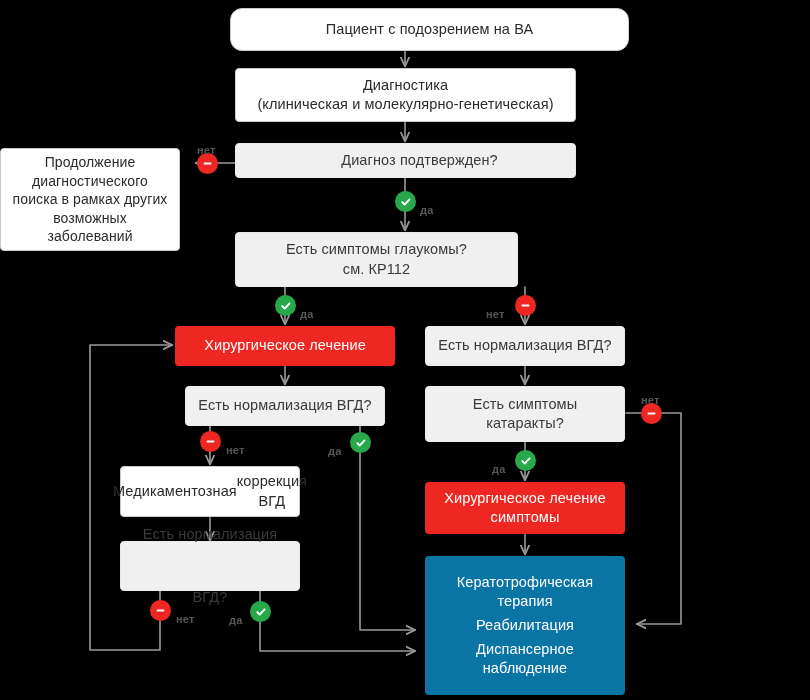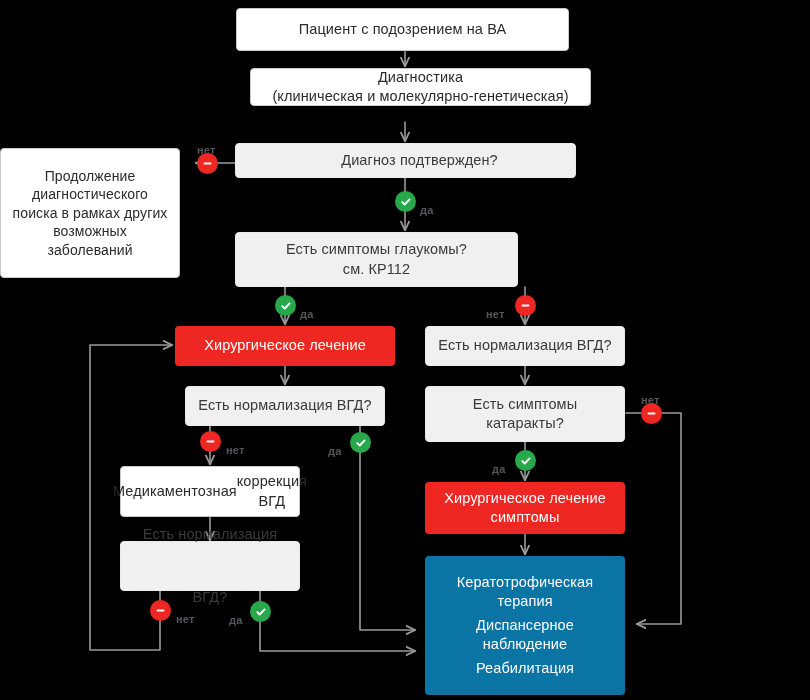--- a/index.html
+++ b/index.html
@@ -132,34 +132,34 @@
       <path d="M525,366 L525,384" marker-end="url(#arrow)"></path>
 
       <path d="M525,442 L525,480" marker-end="url(#arrow)"></path>
 
       <path d="M626,413 L681,413 L681,624 L637,624" marker-end="url(#arrow)"></path>
 
       <path d="M525,534 L525,554" marker-end="url(#arrow)"></path>
     </g>
   </svg>
 
-  <div class="node node-white" style="left:236px; top:8px; width:333px; height:43px;">
+  <div class="node node-white" style="left:230px; top:8px; width:399px; height:43px;border-radius:12px;">
     <span>Пациент с подозрением на ВА</span>
   </div>
 
-  <div class="node node-white" style="left:250px; top:68px; width:341px; height:38px; flex-direction:column;text-align:center;">
+  <div class="node node-white" style="left:235px; top:68px; width:341px; height:54px; flex-direction:column;text-align:center;">
     <span>Диагностика</span>
     <span>(клиническая и молекулярно-генетическая)</span>
   </div>
 
   <div class="node node-gray" style="left:235px; top:143px; width:341px; height:35px;padding-left:38px;">
     <span>Диагноз подтвержден?</span>
   </div>
 
-  <div class="node node-white" style="left:0px; top:148px; width:180px; height:130px; font-size:14px;">
+  <div class="node node-white" style="left:0px; top:148px; width:180px; height:103px; font-size:14px;">
     <span>Продолжение диагностического поиска в рамках других возможных заболеваний</span>
   </div>
 
   <div class="node node-gray" style="left:235px; top:232px; width:283px; height:55px; flex-direction:column;">
     <span>Есть симптомы глаукомы?</span>
     <span>см. КР112</span>
   </div>
 
   <div class="node node-red" style="left:175px; top:326px; width:220px; height:40px;">
     <span>Хирургическое лечение</span>
@@ -192,26 +192,26 @@
     <span>Хирургическое лечение</span>
     <span>симптомы</span>
   </div>
 
   <div class="node node-blue" style="left:425px; top:556px; width:200px; height:139px;text-align:center;">
     <div class="blue-line">
       <div>Кератотрофическая</div>
       <div>терапия</div>
     </div>
     <div class="blue-line">
+      <div>Реабилитация</div>
+    </div>
+    <div class="blue-line">
       <div>Диспансерное</div>
       <div>наблюдение</div>
     </div>
-    <div class="blue-line">
-      <div>Реабилитация</div>
-    </div>
   </div>
 
   <div class="badge badge-no" style="left:197px; top:153px;">
     <svg width="11" height="11" viewBox="0 0 11 11">
         <rect x="1.5" y="4.4" width="8" height="2.2" rx="1.1" fill="#fff"></rect>
       </svg>
   </div>
   <div class="edge-label" style="left:197px; top:136px;">нет</div>
 
   <div class="badge badge-yes" style="left:395px; top:191px;">

